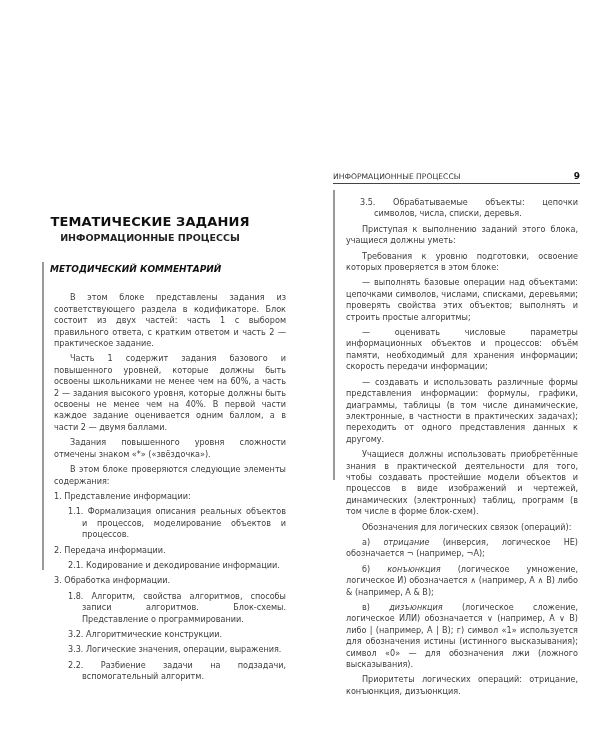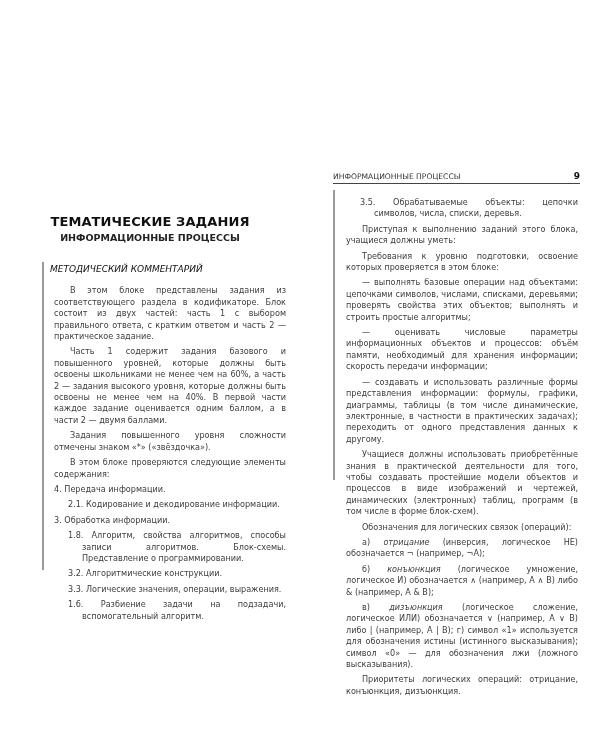--- a/index.html
+++ b/index.html
@@ -15,21 +15,21 @@
               font-size: 9.5px; font-weight: bold; color: #222; }
 
   .block { position: absolute; border-left: 2px solid #9a9a9a; }
   .left-block { left: 42px; top: 262px; width: 248px; height: 308px; }
   .right-bar { position: absolute; left: 33px; top: 190px; width: 2px; height: 290px; background: #9a9a9a; }
 
   .content { position: absolute; font-size: 8.1px; line-height: 11.4px; color: #3c3c3c; text-align: justify; }
   .left-content { left: 50px; top: 264px; width: 240px; }
   .right-content { left: 42px; top: 193px; width: 240px; }
 
-  .section-head { font-style: italic; font-weight: normal; font-size: 9px; color: #111; margin-bottom: 10px; }
+  .section-head { font-style: italic; font-weight: bold; font-size: 9px; color: #111; margin-bottom: 17px; }
   p { margin: 4px; }
   .ind { text-indent: 16px; }
   .li1 { padding-left: 10px; text-indent: -10px; }
   .li2 { padding-left: 28px; text-indent: -14px; }
   .dash { text-indent: 16px; }
   em { }
 
   .running-head { position: absolute; left: 33px; top: 172px; width: 247px; height: 11px;
                   border-bottom: 1px solid #444; font-size: 7.6px; color: #333; }
   .running-head .rh-title { position: absolute; left: 0; top: 0; }
@@ -42,27 +42,29 @@
   <div class="title">ТЕМАТИЧЕСКИЕ ЗАДАНИЯ</div>
   <div class="subtitle">ИНФОРМАЦИОННЫЕ ПРОЦЕССЫ</div>
   <div class="block left-block"></div>
   <div class="content left-content">
     <div class="section-head">МЕТОДИЧЕСКИЙ КОММЕНТАРИЙ</div>
     <p class="ind">В этом блоке представлены задания из соответствующего раздела в кодификаторе. Блок состоит из двух частей: часть 1 с выбором правильного ответа, с кратким ответом и часть 2 — практическое задание.</p>
     <p class="ind">Часть 1 содержит задания базового и повышенного уровней, которые должны быть освоены школьниками не менее чем на 60%, а часть 2 — задания высокого уровня, которые должны быть освоены не менее чем на 40%. В первой части каждое задание оценивается одним баллом, а в части 2 — двумя баллами.</p>
     <p class="ind">Задания повышенного уровня сложности отмечены знаком «*» («звёздочка»).</p>
     <p class="ind">В этом блоке проверяются следующие элементы содержания:</p>
     <div>
-      <p class="li1">4. Передача информации.</p>
+      <p class="li1">1. Представление информации:</p>
+      <p class="li2">1.1. Формализация описания реальных объектов и процессов, моделирование объектов и процессов.</p>
+      <p class="li1">2. Передача информации.</p>
       <p class="li2">2.1. Кодирование и декодирование информации.</p>
       <p class="li1">3. Обработка информации.</p>
       <p class="li2">1.8. Алгоритм, свойства алгоритмов, способы записи алгоритмов. Блок-схемы. Представление о программировании.</p>
       <p class="li2">3.2. Алгоритмические конструкции.</p>
       <p class="li2">3.3. Логические значения, операции, выражения.</p>
-      <p class="li2">1.6. Разбиение задачи на подзадачи, вспомогательный алгоритм.</p>
+      <p class="li2">2.2. Разбиение задачи на подзадачи, вспомогательный алгоритм.</p>
     </div>
   </div>
 </div>
 
 <div class="page right-page">
   <div class="running-head">
     <span class="rh-title">ИНФОРМАЦИОННЫЕ ПРОЦЕССЫ</span>
     <span class="rh-num">9</span>
   </div>
   <div class="right-bar"></div>

